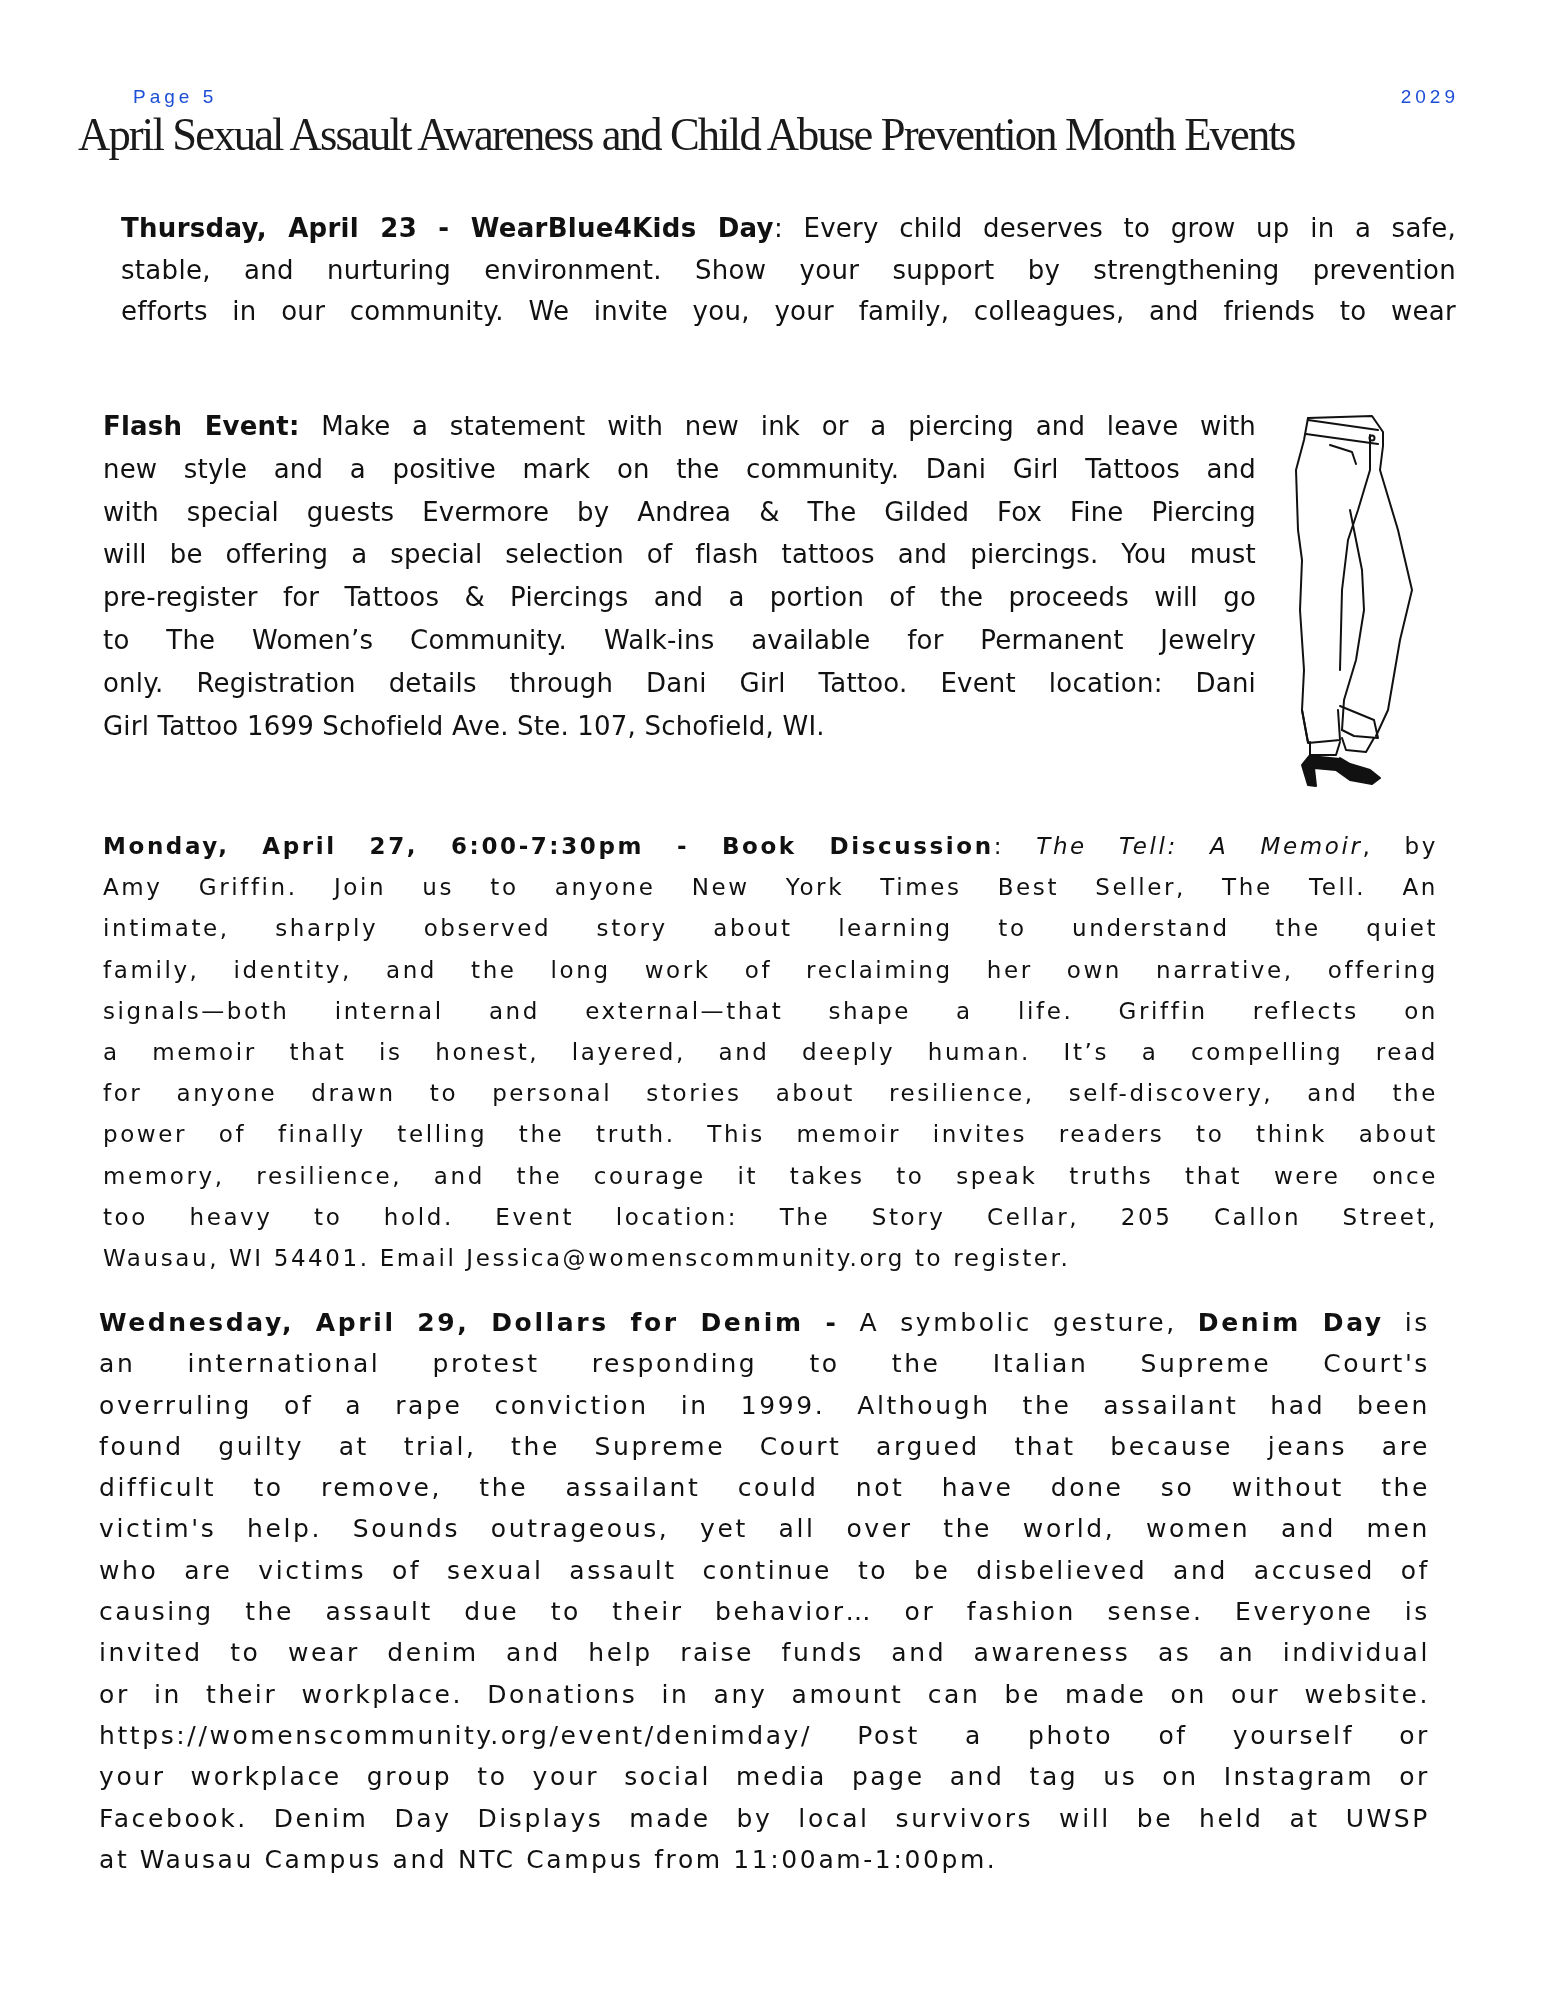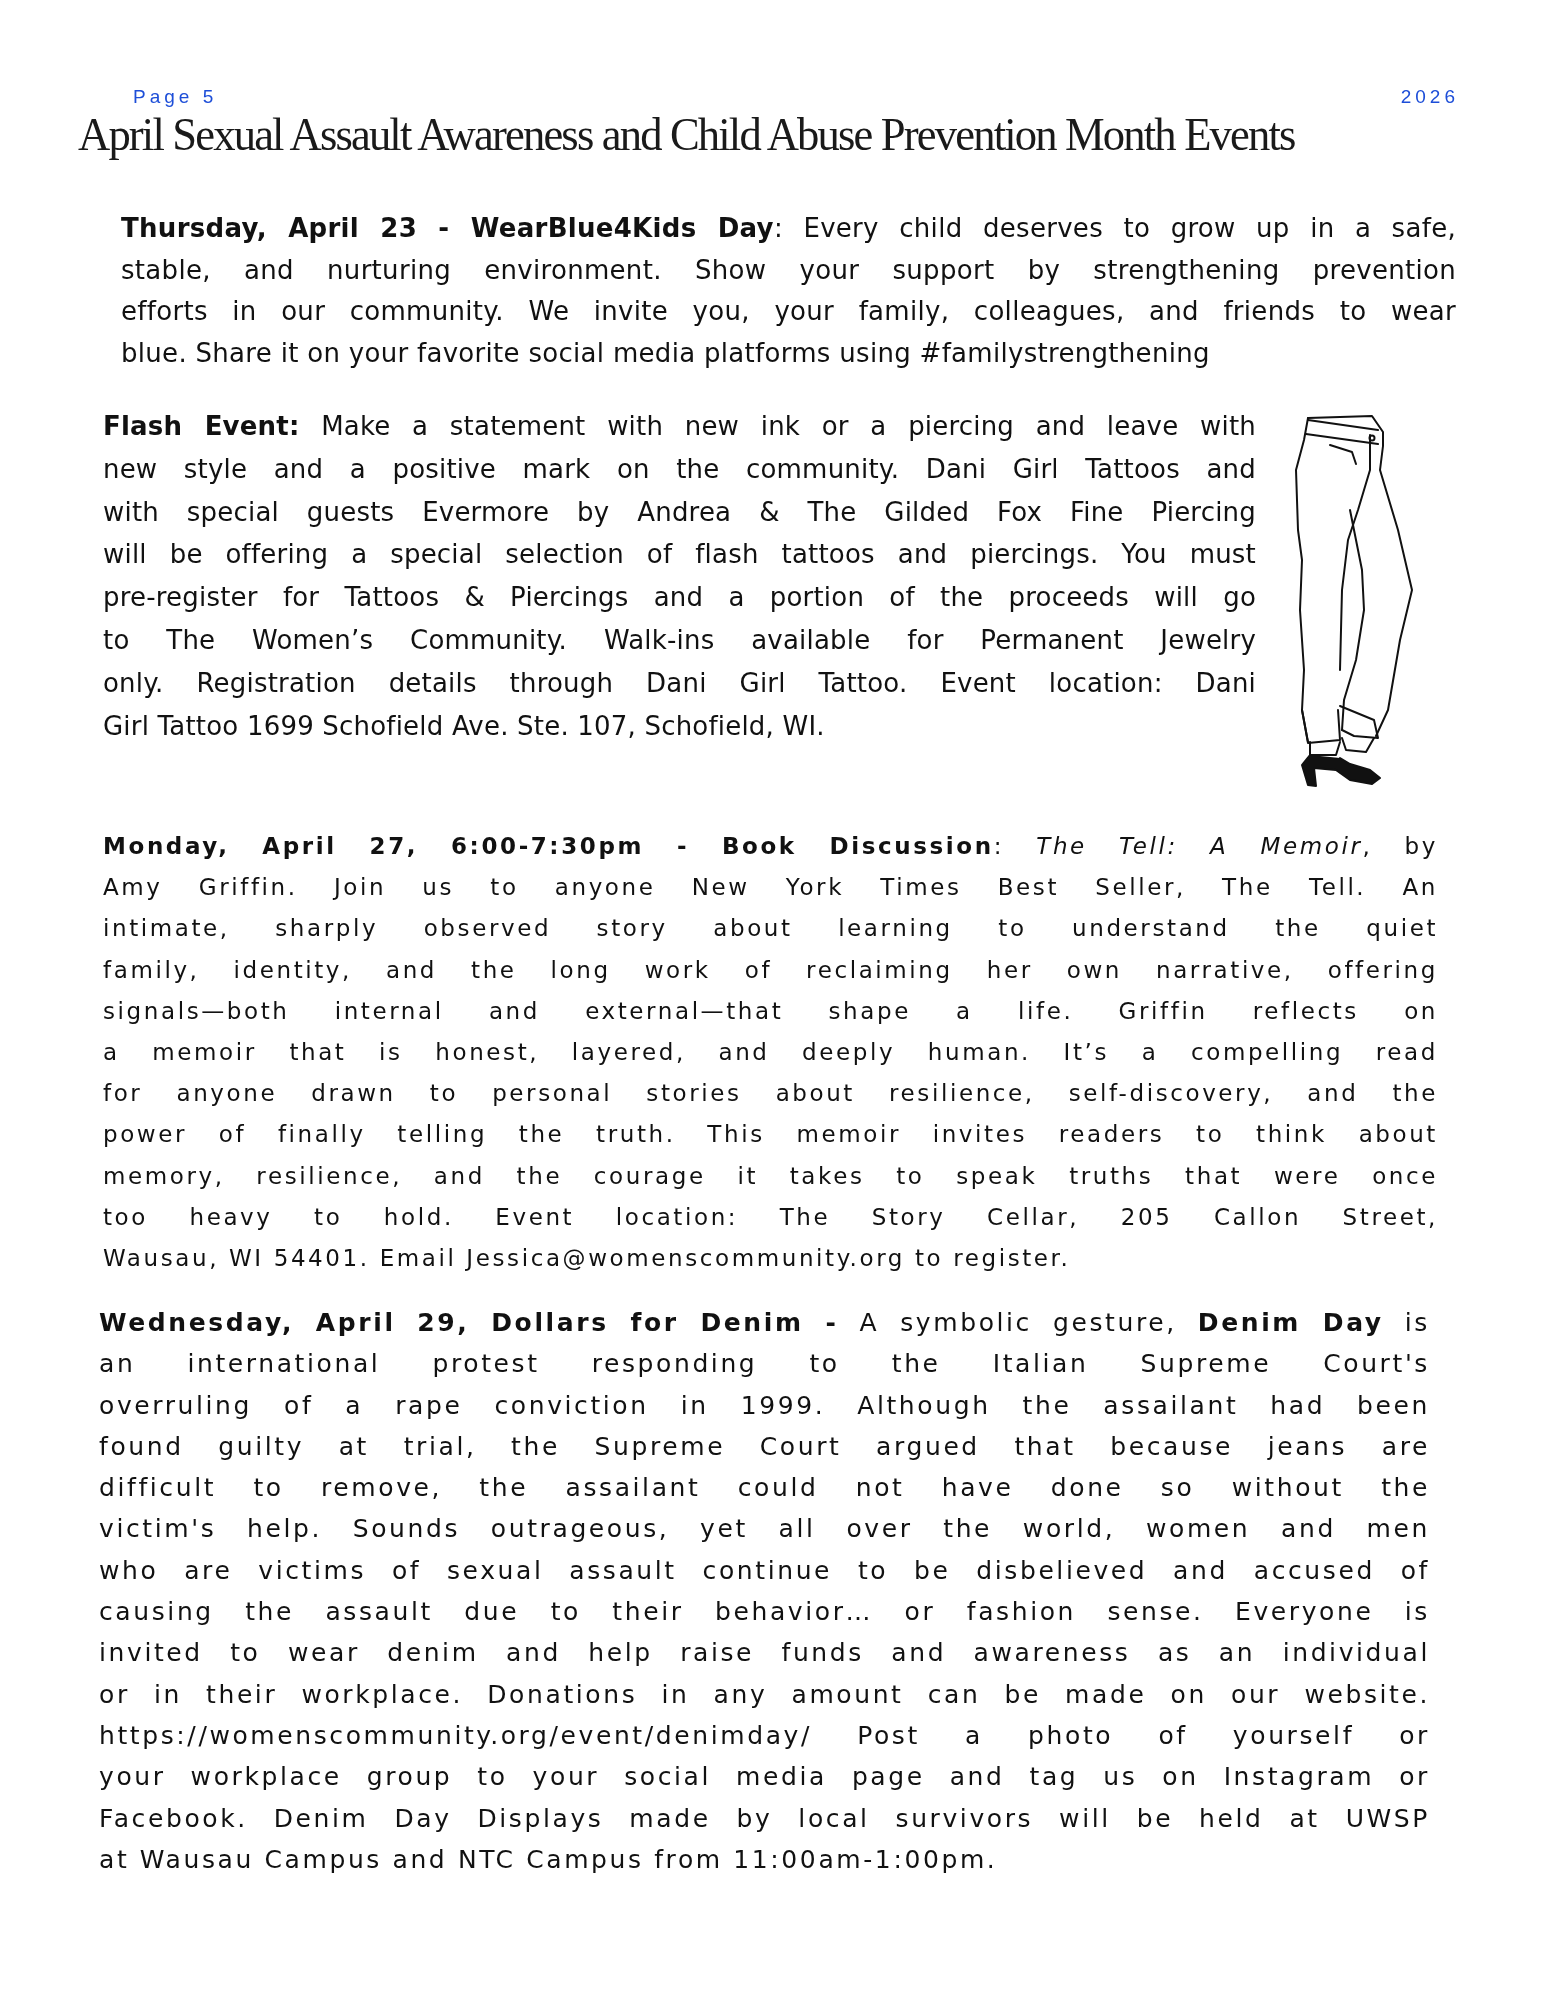--- a/index.html
+++ b/index.html
@@ -21,35 +21,32 @@
   #sec-mon { left: 103px; top: 826px; width: 1335px; font-size: 23px; letter-spacing: 2.6px; }
   #sec-mon .line { height: 41.2px; line-height: 41.2px; }
   #sec-wed { left: 99px; top: 1302px; width: 1331px; font-size: 25px; letter-spacing: 2.6px; }
   #sec-wed .line { height: 41.3px; line-height: 41.3px; }
   #jeans { position: absolute; left: 1290px; top: 410px; width: 135px; height: 378px; }
 </style>
 </head>
 <body>
 
 <div class="hdr" id="page-num">Page 5</div>
-<div class="hdr" id="year">2026</div>
+<div class="hdr" id="year">2029</div>
 <h1 id="title" style="margin:0;font-weight:normal;">April Sexual Assault Awareness and Child Abuse  Prevention Month Events</h1>
 
 <div class="section" id="sec-thu">
     <div class="line">
       <span class="inner"><span class="b">Thursday, April 23 - WearBlue4Kids Day</span><span>: Every child deserves to grow up in a safe,</span></span>
     </div>
     <div class="line">
       <span class="inner"><span>stable, and nurturing environment. Show your support by strengthening prevention</span></span>
     </div>
     <div class="line">
       <span class="inner"><span>efforts in our community. We invite you, your family, colleagues, and friends to wear</span></span>
-    </div>
-    <div class="line last">
-      <span class="inner"><span>blue. Share it on your favorite social media platforms using #familystrengthening</span></span>
     </div>
   </div>
 <div class="section" id="sec-sat">
     <div class="line">
       <span class="inner"><span class="b">Flash Event:</span><span> Make a statement with new ink or a piercing and leave with</span></span>
     </div>
     <div class="line">
       <span class="inner"><span>new style and a positive mark on the community. Dani Girl Tattoos and</span></span>
     </div>
     <div class="line">

